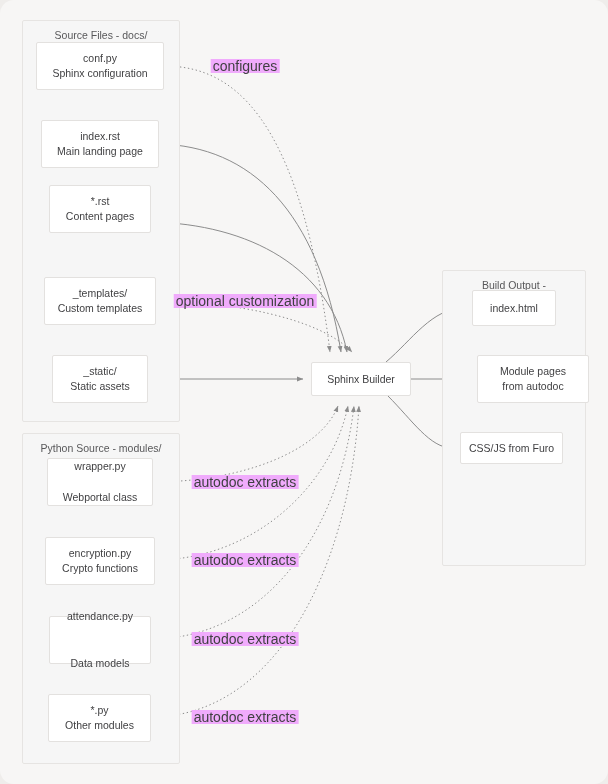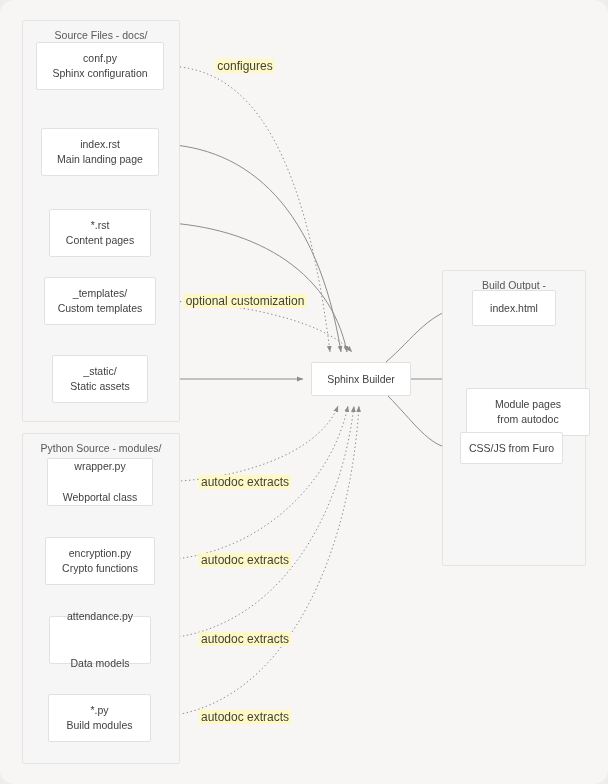--- a/index.html
+++ b/index.html
@@ -60,23 +60,23 @@
     justify-content: center;
     color: #3f3f41;
     font-size: 10.5px;
     line-height: 15px;
     text-align: center;
     z-index: 5;
   }
   .node .l2 { }
   .edge-label {
     position: absolute;
-    background: #fef9c3;
+    background: #f0abfc;
     color: #3f3f41;
-    font-size: 12px;
+    font-size: 14px;
     line-height: 12px;
     padding: 1px 2px;
     white-space: nowrap;
     transform: translate(-50%, -50%);
     z-index: 6;
   }
 </style>
 </head>
 <body>
 
@@ -127,26 +127,26 @@
   <div class="cluster" style="left:442px; top:270px; width:144px; height:296px;">
     <div class="cluster-title">Build Output -
 docs/_build/html/</div>
   </div>
 
   <div class="node" style="left:36px; top:42px; width:128px; height:48px;">
     <div>conf.py</div>
     <div class="l2">Sphinx configuration</div>
   </div>
 
-  <div class="node" style="left:41px; top:128px; width:118px; height:48px;">
+  <div class="node" style="left:41px; top:120px; width:118px; height:48px;">
     <div>index.rst</div>
     <div class="l2">Main landing page</div>
   </div>
 
-  <div class="node" style="left:49px; top:209px; width:102px; height:48px;">
+  <div class="node" style="left:49px; top:185px; width:102px; height:48px;">
     <div>*.rst</div>
     <div class="l2">Content pages</div>
   </div>
 
   <div class="node" style="left:44px; top:277px; width:112px; height:48px;">
     <div>_templates/</div>
     <div class="l2">Custom templates</div>
   </div>
 
   <div class="node" style="left:52px; top:355px; width:96px; height:48px;">
@@ -164,32 +164,32 @@
     <div class="l2">Crypto functions</div>
   </div>
 
   <div class="node" style="left:49px; top:616px; width:102px; height:48px;gap:32px;">
     <div>attendance.py</div>
     <div class="l2">Data models</div>
   </div>
 
   <div class="node" style="left:48px; top:694px; width:103px; height:48px;">
     <div>*.py</div>
-    <div class="l2">Build modules</div>
+    <div class="l2">Other modules</div>
   </div>
 
   <div class="node" style="left:311px; top:362px; width:100px; height:34px;">
     <div>Sphinx Builder</div>
   </div>
 
   <div class="node" style="left:472px; top:290px; width:84px; height:36px;">
     <div>index.html</div>
   </div>
 
-  <div class="node" style="left:466px; top:355px; width:124px; height:48px;margin-top:33px;">
+  <div class="node" style="left:477px; top:355px; width:112px; height:48px;">
     <div>Module pages</div>
     <div class="l2">from autodoc</div>
   </div>
 
   <div class="node" style="left:460px; top:432px; width:103px; height:32px;">
     <div>CSS/JS from Furo</div>
   </div>
 
 
   <div class="edge-label" style="left:245px; top:66px;">configures</div>

